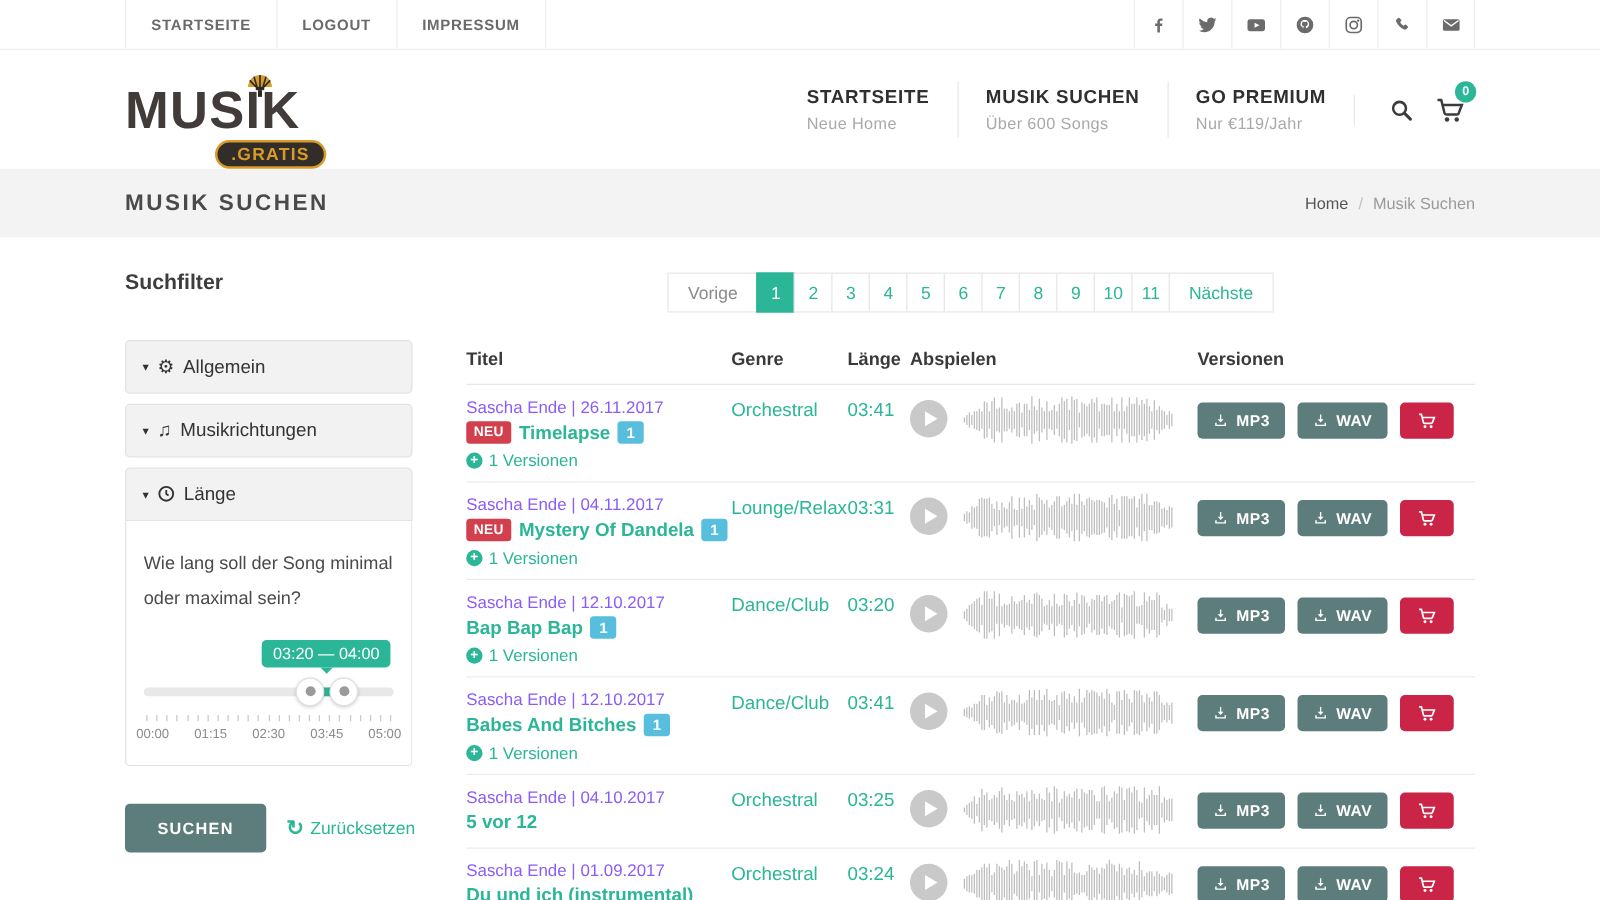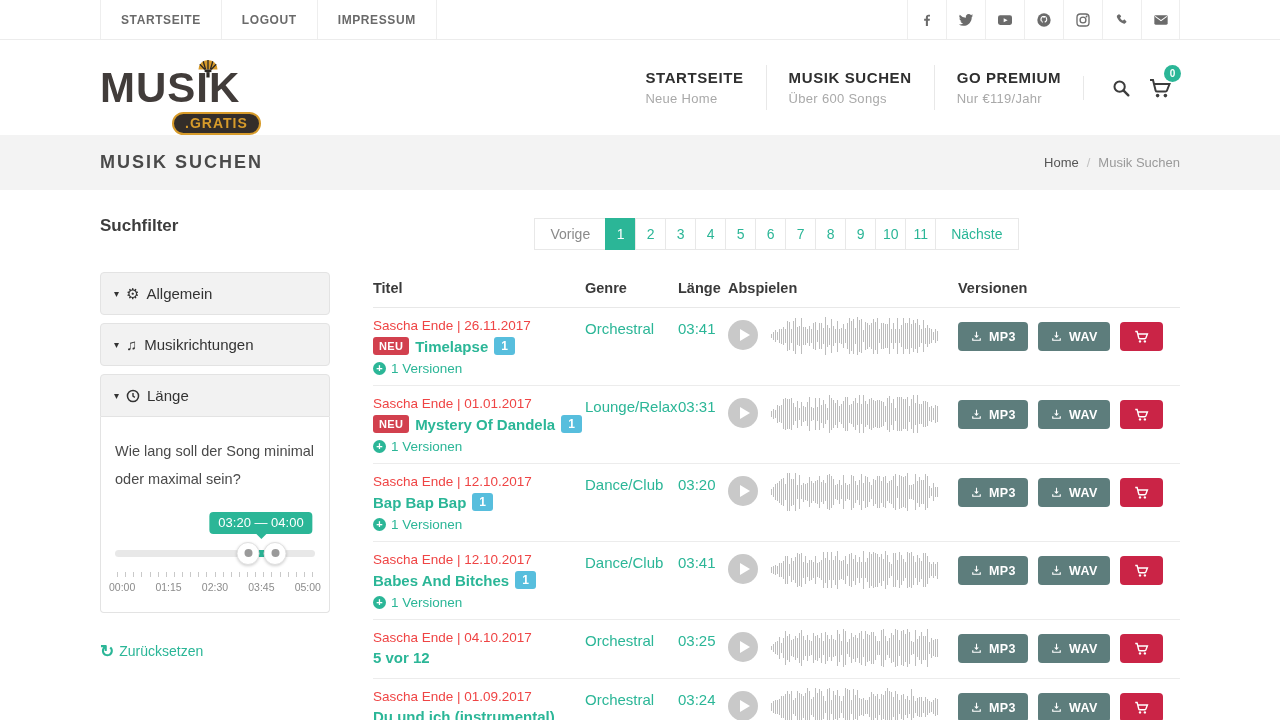--- a/index.html
+++ b/index.html
@@ -90,21 +90,21 @@
   .pg { border:1px solid #e8e8e8; background:#fff; color:#2bb697; font-size:14px;
     padding:7px 0; min-width:31px; text-align:center; margin-left:-1px; cursor:pointer; }
   .pg.prev { color:#8a8a8a; padding:7px 15px; margin-left:0; }
   .pg.next { padding:7px 15px; }
   .pg.active { background:#2bb697; border-color:#2bb697; color:#fff; }
 
   .thead, .trow { display:grid; grid-template-columns:212px 93px 50px 230px 222px; }
   .thead { font-size:14.5px; font-weight:bold; color:#3a3a3a; padding-bottom:11px;
     border-bottom:1px solid #e8e8e8; }
   .trow { padding:10px 0 9px; border-bottom:1px solid #ececec; align-items:start; }
-  .c-date { font-size:13.5px; color:#ef4444; }
+  .c-date { font-size:13.5px; color:#8b5cf6; }
   .c-titleline { display:flex; align-items:center; gap:6px; margin-top:4px; }
   .badge-neu { background:#d2404e; color:#fff; font-size:11px; font-weight:bold;
     padding:3px 6px; border-radius:3px; letter-spacing:.3px; }
   .song-title { color:#2bb697; font-weight:bold; font-size:15px; cursor:pointer; }
   .badge-num { background:#57bedd; color:#fff; font-size:12px; font-weight:bold;
     padding:2px 7px; border-radius:3px; }
   .c-versions { display:flex; align-items:center; gap:5px; margin-top:6px; color:#2bb697;
     font-size:13.5px; cursor:pointer; }
   .plus-ic { width:13px; height:13px; background:#2bb697; border-radius:50%; color:#fff;
     font-size:11px; font-weight:bold; display:flex; align-items:center; justify-content:center; line-height:1; }
@@ -300,20 +300,21 @@
             <span>00:00</span>
             <span>01:15</span>
             <span>02:30</span>
             <span>03:45</span>
             <span>05:00</span>
           </div>
       </div>
     </div>
 
     <div class="filter-actions">
+      <button class="btn-search">SUCHEN</button>
       <span class="reset">
         <span class="r-ic">↻</span>
         <span>Zurücksetzen</span>
       </span>
     </div>
   </div>
 
   <div class="main">
     <div class="pager" id="pager">
         <div class="pg prev">Vorige</div>
@@ -466,21 +467,21 @@
           <path d="M2 4h3l2.6 10.4a1.6 1.6 0 0 0 1.6 1.2h8.3a1.6 1.6 0 0 0 1.5-1.1L21.5 8H6" fill="none" stroke="#fff" stroke-width="2.2"></path>
           <circle cx="9.6" cy="19.8" r="1.9" fill="#fff"></circle>
                 <circle cx="17.4" cy="19.8" r="1.9" fill="#fff"></circle>
         </svg>
       </button>
     </div>
   </div>
 
   <div class="trow">
     <div>
-      <div class="c-date">Sascha Ende | 01.01.2017</div>
+      <div class="c-date">Sascha Ende | 04.11.2017</div>
       <div class="c-titleline">
         <span class="badge-neu">NEU</span>
         <span class="song-title">Mystery Of Dandela</span>
         <span class="badge-num">1</span>
       </div>
       <div class="c-versions">
         <span class="plus-ic">+</span>
         <span>1 Versionen</span>
       </div>
     </div>

